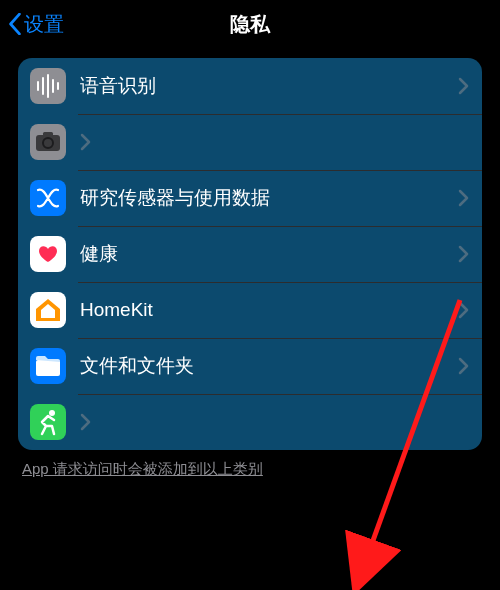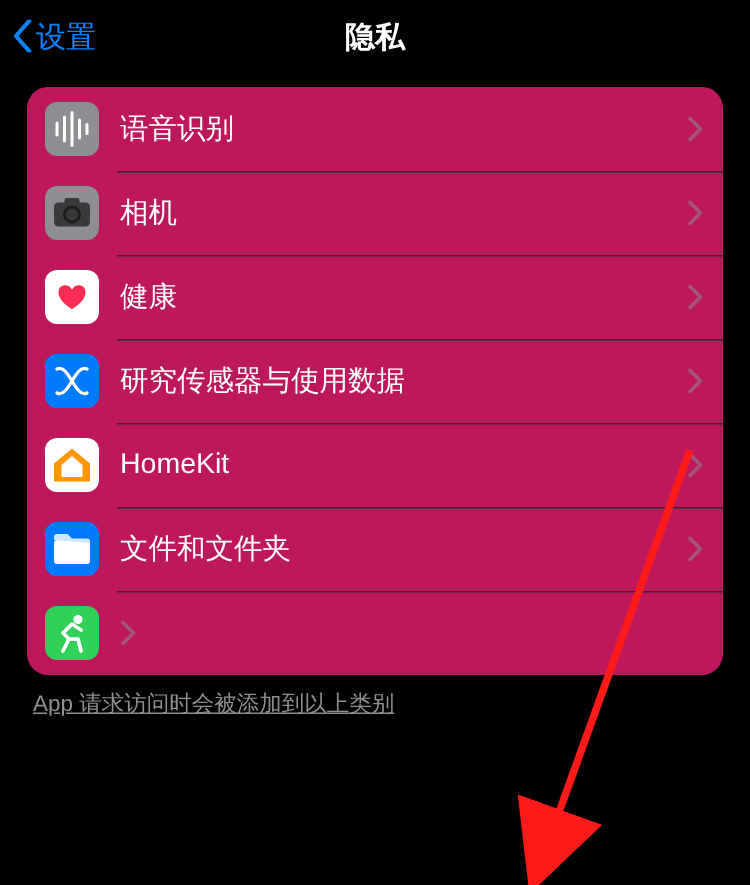--- a/index.html
+++ b/index.html
@@ -35,21 +35,21 @@
   .nav-title {
     position: absolute;
     left: 0; right: 0;
     text-align: center;
     font-size: 20px;
     font-weight: 600;
     pointer-events: none;
   }
   .list {
     margin: 10px 18px 0 18px;
-    background: #be185d;
+    background: #0c4a6e;
     border-radius: 14px;
     overflow: hidden;
   }
   .row {
     display: flex;
     align-items: center;
     height: 56px;
     padding: 0 12px 0 12px;
     position: relative;
   }
@@ -135,45 +135,44 @@
   </div>
 
   <div class="row">
     <span class="icon" style="background: rgb(142, 142, 147);">
       <svg viewBox="0 0 36 36">
           <rect x="6" y="11" width="24" height="16" rx="3" fill="#3a3a3c"></rect>
           <circle cx="18" cy="19" r="5" fill="none" stroke="#1c1c1e" stroke-width="2"></circle>
           <rect x="13" y="8" width="10" height="5" rx="1.5" fill="#3a3a3c"></rect>
         </svg>
     </span>
-    <span class="label">相机</span>
+    <svg class="disclosure" viewBox="0 0 12 18">
+        <polyline points="2,2 9,9 2,16" fill="none" stroke="#8e8e93" stroke-width="2.5" stroke-linecap="round" stroke-linejoin="round"></polyline>
+      </svg>
+  </div>
+
+  <div class="row">
+    <span class="icon" style="background: rgb(0, 122, 255);">
+      <svg viewBox="0 0 36 36">
+          <path d="M8 10 C16 6,20 30,28 26 M8 26 C16 30,20 6,28 10" fill="none" stroke="#fff" stroke-width="2.2" stroke-linecap="round"></path>
+        </svg>
+    </span>
+    <span class="label">研究传感器与使用数据</span>
     <svg class="disclosure" viewBox="0 0 12 18">
         <polyline points="2,2 9,9 2,16" fill="none" stroke="#8e8e93" stroke-width="2.5" stroke-linecap="round" stroke-linejoin="round"></polyline>
       </svg>
   </div>
 
   <div class="row">
     <span class="icon" style="background: rgb(255, 255, 255);">
       <svg viewBox="0 0 36 36">
           <path d="M18 13 C16 9,9 9,9 15 C9 21,18 26,18 26 C18 26,27 21,27 15 C27 9,20 9,18 13 Z" fill="#ff2d55"></path>
         </svg>
     </span>
     <span class="label">健康</span>
-    <svg class="disclosure" viewBox="0 0 12 18">
-        <polyline points="2,2 9,9 2,16" fill="none" stroke="#8e8e93" stroke-width="2.5" stroke-linecap="round" stroke-linejoin="round"></polyline>
-      </svg>
-  </div>
-
-  <div class="row">
-    <span class="icon" style="background: rgb(0, 122, 255);">
-      <svg viewBox="0 0 36 36">
-          <path d="M8 10 C16 6,20 30,28 26 M8 26 C16 30,20 6,28 10" fill="none" stroke="#fff" stroke-width="2.2" stroke-linecap="round"></path>
-        </svg>
-    </span>
-    <span class="label">研究传感器与使用数据</span>
     <svg class="disclosure" viewBox="0 0 12 18">
         <polyline points="2,2 9,9 2,16" fill="none" stroke="#8e8e93" stroke-width="2.5" stroke-linecap="round" stroke-linejoin="round"></polyline>
       </svg>
   </div>
 
   <div class="row">
     <span class="icon" style="background: rgb(255, 255, 255);">
       <svg viewBox="0 0 36 36">
           <path d="M18 7 L30 17 V29 H6 V17 Z" fill="#ff9500"></path>
           <path d="M18 12 L25 18 V26 H11 V18 Z" fill="#ffffff"></path>

